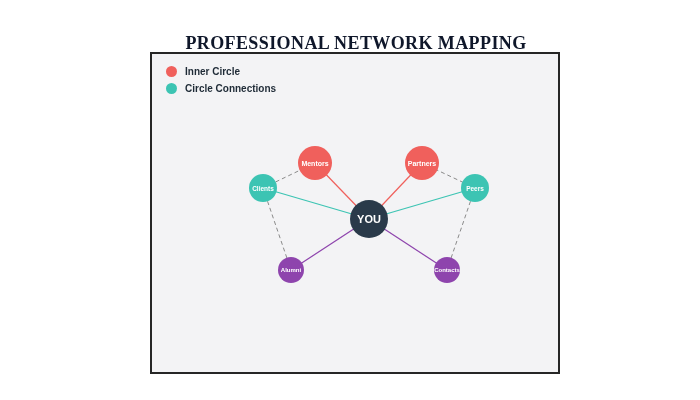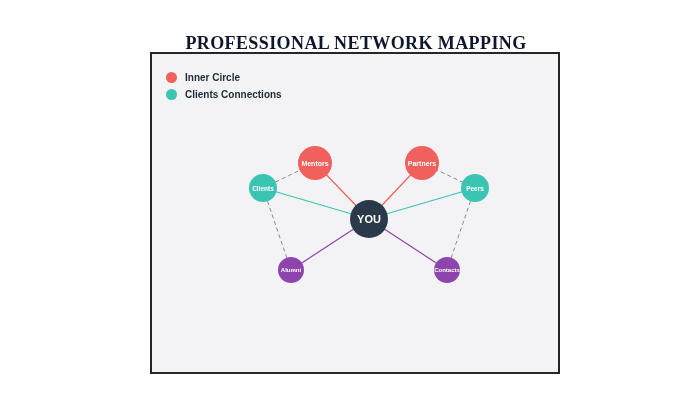--- a/index.html
+++ b/index.html
@@ -43,21 +43,21 @@
       height: 100%;
       display: block;
     }
     .legend {
       position: absolute;
       left: 14px;
       top: 12px;
     }
     .legend-row {
       display: flex;
-      align-items: flex-end;
+      align-items: flex-start;
       height: 17px;
     }
     .dot {
       width: 11px;
       height: 11px;
       border-radius: 50%;
       margin-right: 8px;
       flex: 0 0 auto;
       background: #cccccc;
     }
@@ -123,18 +123,18 @@
         </g>
       </svg>
 
     <div class="legend">
       <div class="legend-row">
         <span class="dot" style="background: rgb(240, 96, 92);"></span>
         <span class="legend-label">Inner Circle</span>
       </div>
       <div class="legend-row">
         <span class="dot" style="background: rgb(60, 196, 179);"></span>
-        <span class="legend-label">Clients Connections</span>
+        <span class="legend-label">Circle Connections</span>
       </div>
     </div>
 
   </div>
 </div>
 
 </body></html>

